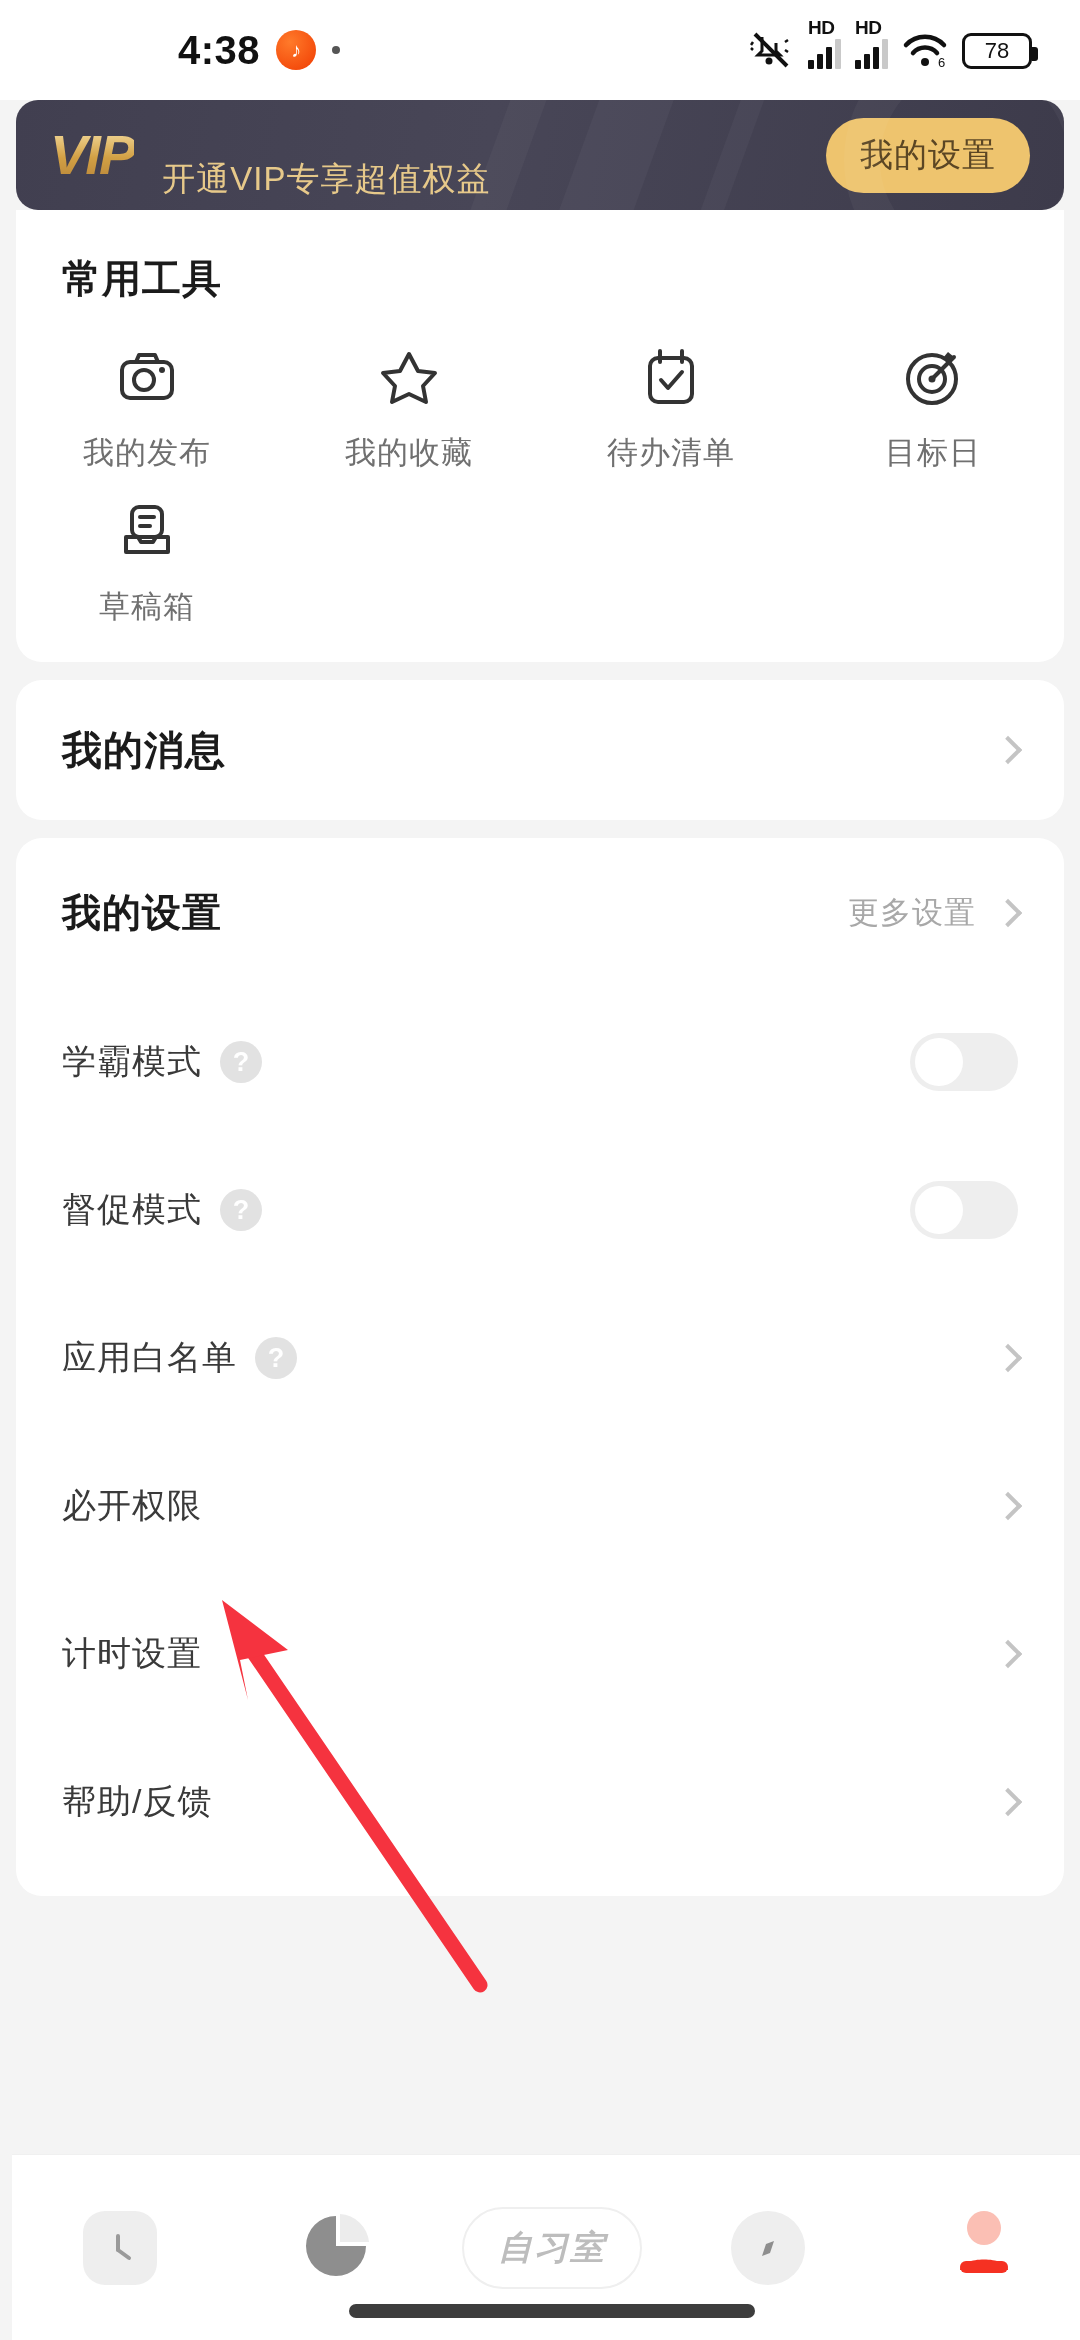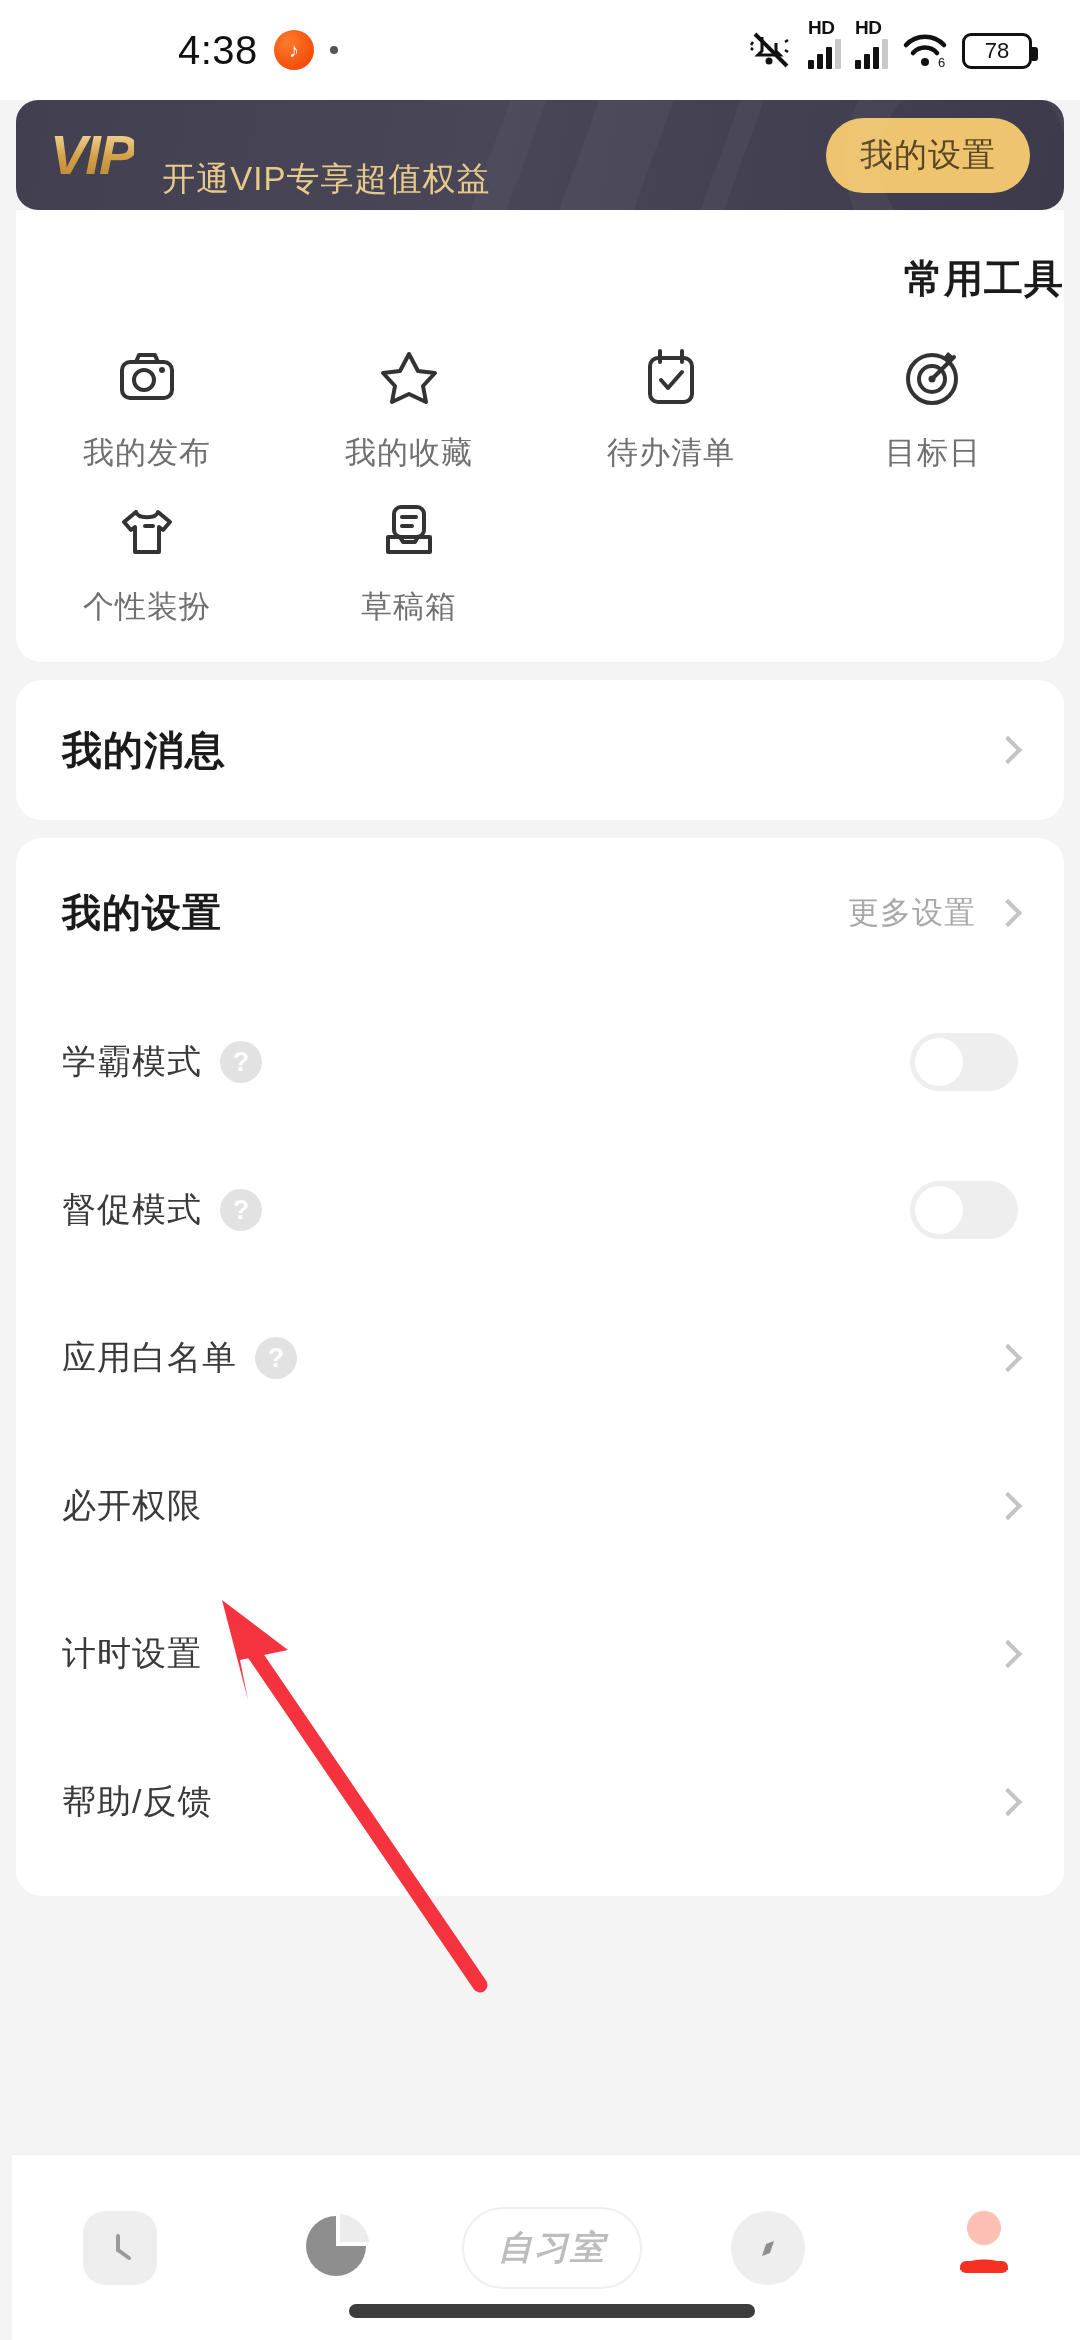--- a/index.html
+++ b/index.html
@@ -11,21 +11,21 @@
     overflow:hidden;
   }
 
   
   .statusbar{
     height:100px; background:#ffffff;
     display:flex; align-items:center;
     padding:0 48px; position:relative;
   }
   .sb-left{ display:flex; align-items:center; gap:16px; margin-left:130px;}
-  .sb-time{ font-size:40px; color:#111; letter-spacing:0.5px; font-weight:400;}
+  .sb-time{ font-size:40px; color:#111; letter-spacing:0.5px; font-weight:700;}
   .sb-appicon{
     width:40px;height:40px;border-radius:50%;
     background:radial-gradient(circle at 35% 30%,#ff7a2a,#f03c02);
     display:flex;align-items:center;justify-content:center;
     color:#fff;font-size:20px;font-style:italic;font-weight:700;
   }
   .sb-dot{ width:8px;height:8px;border-radius:50%;background:#555; }
   .sb-right{ margin-left:auto; display:flex; align-items:flex-end; gap:14px;}
   .sig-wrap{position:relative;display:flex;align-items:flex-end;}
   .hd-label{
@@ -76,21 +76,21 @@
     margin-left:28px; font-size:33px; color:#e7c98a; letter-spacing:1px;margin-top:48px;
   }
   .vip-btn{
     margin-left:auto; background:#eec46e; color:#5b4624;
     font-size:33px; padding:15px 34px; border-radius:40px; letter-spacing:1px;
     white-space:nowrap;
   }
 
   
   .card{
-    background:#ffffff; margin:18px 16px 0; border-radius:26px;text-align:right;
+    background:#ffffff; margin:18px 16px 0; border-radius:26px;
   }
   .card-title{
     font-size:39px; color:#1b1b1b; font-weight:600; letter-spacing:1px;
   }
 
   .tools-card{ padding:42px 0 34px; margin-top:0; border-radius:0 0 26px 26px; }
   .tools-card .card-title{ padding-left:46px; }
   .tools-grid{
     display:grid; grid-template-columns:repeat(4,1fr);
     row-gap:26px; margin-top:40px;
@@ -269,30 +269,20 @@
           <circle cx="30" cy="33" r="24" fill="none" stroke="#333" stroke-width="4"></circle>
           <circle cx="30" cy="33" r="13" fill="none" stroke="#333" stroke-width="4"></circle>
           <circle cx="30" cy="33" r="3.5" fill="#333"></circle>
           <line x1="30" y1="33" x2="52" y2="11" stroke="#333" stroke-width="4" stroke-linecap="round"></line>
           <path d="M46 6 L52 11 L47 17 L41 12 Z" fill="#333"></path>
         </svg>
       </span>
       <span class="tool-label">目标日</span>
     </div>
 
-    <div class="tool">
-      <span class="tool-icon">
-        <svg width="62" height="62" viewBox="0 0 62 62">
-          <path d="M20 12 L8 22 L15 30 L19 27 L19 52 L43 52 L43 27 L47 30 L54 22 L42 12
-                   C40 19 22 19 20 12 Z" fill="none" stroke="#333" stroke-width="4" stroke-linejoin="round"></path>
-          <rect x="27" y="24" width="12" height="4" rx="2" fill="#333"></rect>
-        </svg>
-      </span>
-      <span class="tool-label">个性装扮</span>
-    </div>
 
     <div class="tool">
       <span class="tool-icon">
         <svg width="62" height="62" viewBox="0 0 62 62">
           <rect x="16" y="7" width="30" height="30" rx="7" fill="none" stroke="#333" stroke-width="4"></rect>
           <line x1="24" y1="17" x2="38" y2="17" stroke="#333" stroke-width="4" stroke-linecap="round"></line>
           <line x1="24" y1="26" x2="34" y2="26" stroke="#333" stroke-width="4" stroke-linecap="round"></line>
           <path d="M10 37 L22 37 L25 42 L37 42 L40 37 L52 37 L52 52 L10 52 Z" fill="none" stroke="#333" stroke-width="4" stroke-linejoin="round"></path>
         </svg>
       </span>

